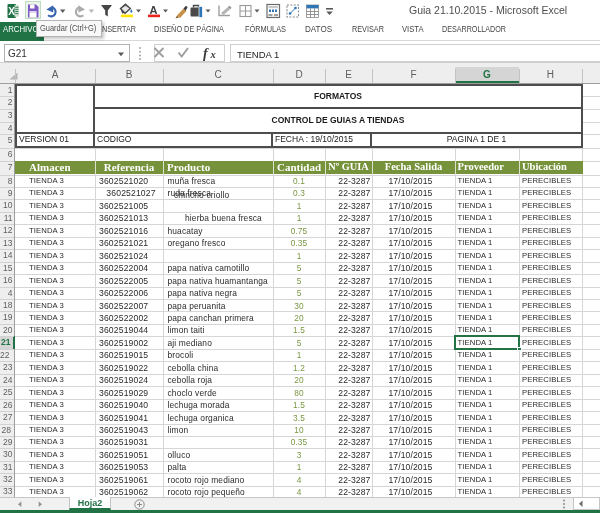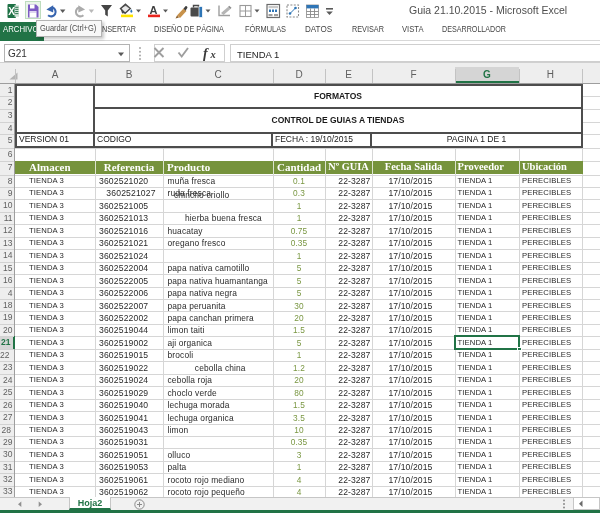--- a/index.html
+++ b/index.html
@@ -349,37 +349,37 @@
 <div class="abs" style="left:15px;top:324.4px;width:80px;height:12.45px;font-size:7.7px;color:#2a2a2a;letter-spacing:0.1px;text-align:left;padding-left:14px;line-height:12.95px;white-space:nowrap;overflow:hidden;">TIENDA 3</div>
 <div class="abs" style="left:95px;top:324.4px;width:68px;height:12.45px;font-size:8.6px;color:#2a2a2a;letter-spacing:0.15px;text-align:left;padding-left:4px;line-height:12.95px;white-space:nowrap;overflow:hidden;">3602519044</div>
 <div class="abs" style="left:163px;top:324.4px;width:110px;height:12.45px;font-size:8.4px;color:#2a2a2a;letter-spacing:0.15px;text-align:left;padding-left:4.5px;line-height:12.95px;white-space:nowrap;overflow:hidden;">limon taiti</div>
 <div class="abs" style="left:273px;top:324.4px;width:52px;height:12.45px;font-size:8.3px;color:#7a9743;letter-spacing:0.1px;text-align:center;line-height:12.95px;white-space:nowrap;overflow:hidden;">1.5</div>
 <div class="abs" style="left:325px;top:324.4px;width:47px;height:12.45px;font-size:8.6px;color:#2a2a2a;letter-spacing:0.1px;text-align:right;padding-right:1.5px;line-height:12.95px;white-space:nowrap;overflow:hidden;">22-3287</div>
 <div class="abs" style="left:372px;top:324.4px;width:83px;height:12.45px;font-size:8.6px;color:#2a2a2a;letter-spacing:0.1px;text-align:center;padding-right:6px;line-height:12.95px;white-space:nowrap;overflow:hidden;">17/10/2015</div>
 <div class="abs" style="left:455px;top:324.4px;width:64px;height:12.45px;font-size:7.7px;color:#2a2a2a;letter-spacing:0.1px;text-align:left;padding-left:2.5px;line-height:12.95px;white-space:nowrap;overflow:hidden;">TIENDA 1</div>
 <div class="abs" style="left:519px;top:324.4px;width:62.5px;height:12.45px;font-size:7.7px;color:#2a2a2a;letter-spacing:0.1px;text-align:left;padding-left:3px;line-height:12.95px;white-space:nowrap;overflow:hidden;">PERECIBLES</div>
 <div class="abs" style="left:15px;top:336.85px;width:80px;height:12.45px;font-size:7.7px;color:#2a2a2a;letter-spacing:0.1px;text-align:left;padding-left:14px;line-height:12.95px;white-space:nowrap;overflow:hidden;">TIENDA 3</div>
 <div class="abs" style="left:95px;top:336.85px;width:68px;height:12.45px;font-size:8.6px;color:#2a2a2a;letter-spacing:0.15px;text-align:left;padding-left:4px;line-height:12.95px;white-space:nowrap;overflow:hidden;">3602519002</div>
-<div class="abs" style="left:163px;top:336.85px;width:110px;height:12.45px;font-size:8.4px;color:#2a2a2a;letter-spacing:0.15px;text-align:left;padding-left:4.5px;line-height:12.95px;white-space:nowrap;overflow:hidden;">aji organica</div>
+<div class="abs" style="left:163px;top:336.85px;width:110px;height:12.45px;font-size:8.4px;color:#2a2a2a;letter-spacing:0.15px;text-align:left;padding-left:4.5px;line-height:12.95px;white-space:nowrap;overflow:hidden;">aji mediano</div>
 <div class="abs" style="left:273px;top:336.85px;width:52px;height:12.45px;font-size:8.3px;color:#7a9743;letter-spacing:0.1px;text-align:center;line-height:12.95px;white-space:nowrap;overflow:hidden;">5</div>
 <div class="abs" style="left:325px;top:336.85px;width:47px;height:12.45px;font-size:8.6px;color:#2a2a2a;letter-spacing:0.1px;text-align:right;padding-right:1.5px;line-height:12.95px;white-space:nowrap;overflow:hidden;">22-3287</div>
 <div class="abs" style="left:372px;top:336.85px;width:83px;height:12.45px;font-size:8.6px;color:#2a2a2a;letter-spacing:0.1px;text-align:center;padding-right:6px;line-height:12.95px;white-space:nowrap;overflow:hidden;">17/10/2015</div>
 <div class="abs" style="left:455px;top:336.85px;width:64px;height:12.45px;font-size:7.7px;color:#2a2a2a;letter-spacing:0.1px;text-align:left;padding-left:2.5px;line-height:12.95px;white-space:nowrap;overflow:hidden;">TIENDA 1</div>
 <div class="abs" style="left:519px;top:336.85px;width:62.5px;height:12.45px;font-size:7.7px;color:#2a2a2a;letter-spacing:0.1px;text-align:left;padding-left:3px;line-height:12.95px;white-space:nowrap;overflow:hidden;">PERECIBLES</div>
 <div class="abs" style="left:15px;top:349.29999999999995px;width:80px;height:12.45px;font-size:7.7px;color:#2a2a2a;letter-spacing:0.1px;text-align:left;padding-left:14px;line-height:12.95px;white-space:nowrap;overflow:hidden;">TIENDA 3</div>
 <div class="abs" style="left:95px;top:349.29999999999995px;width:68px;height:12.45px;font-size:8.6px;color:#2a2a2a;letter-spacing:0.15px;text-align:left;padding-left:4px;line-height:12.95px;white-space:nowrap;overflow:hidden;">3602519015</div>
 <div class="abs" style="left:163px;top:349.29999999999995px;width:110px;height:12.45px;font-size:8.4px;color:#2a2a2a;letter-spacing:0.15px;text-align:left;padding-left:4.5px;line-height:12.95px;white-space:nowrap;overflow:hidden;">brocoli</div>
 <div class="abs" style="left:273px;top:349.29999999999995px;width:52px;height:12.45px;font-size:8.3px;color:#7a9743;letter-spacing:0.1px;text-align:center;line-height:12.95px;white-space:nowrap;overflow:hidden;">1</div>
 <div class="abs" style="left:325px;top:349.29999999999995px;width:47px;height:12.45px;font-size:8.6px;color:#2a2a2a;letter-spacing:0.1px;text-align:right;padding-right:1.5px;line-height:12.95px;white-space:nowrap;overflow:hidden;">22-3287</div>
 <div class="abs" style="left:372px;top:349.29999999999995px;width:83px;height:12.45px;font-size:8.6px;color:#2a2a2a;letter-spacing:0.1px;text-align:center;padding-right:6px;line-height:12.95px;white-space:nowrap;overflow:hidden;">17/10/2015</div>
 <div class="abs" style="left:455px;top:349.29999999999995px;width:64px;height:12.45px;font-size:7.7px;color:#2a2a2a;letter-spacing:0.1px;text-align:left;padding-left:2.5px;line-height:12.95px;white-space:nowrap;overflow:hidden;">TIENDA 1</div>
 <div class="abs" style="left:519px;top:349.29999999999995px;width:62.5px;height:12.45px;font-size:7.7px;color:#2a2a2a;letter-spacing:0.1px;text-align:left;padding-left:3px;line-height:12.95px;white-space:nowrap;overflow:hidden;">PERECIBLES</div>
 <div class="abs" style="left:15px;top:361.75px;width:80px;height:12.45px;font-size:7.7px;color:#2a2a2a;letter-spacing:0.1px;text-align:left;padding-left:14px;line-height:12.95px;white-space:nowrap;overflow:hidden;">TIENDA 3</div>
 <div class="abs" style="left:95px;top:361.75px;width:68px;height:12.45px;font-size:8.6px;color:#2a2a2a;letter-spacing:0.15px;text-align:left;padding-left:4px;line-height:12.95px;white-space:nowrap;overflow:hidden;">3602519022</div>
-<div class="abs" style="left:163px;top:361.75px;width:110px;height:12.45px;font-size:8.4px;color:#2a2a2a;letter-spacing:0.15px;text-align:center;padding-left:4.5px;line-height:12.95px;white-space:nowrap;overflow:hidden;">cebolla china</div>
+<div class="abs" style="left:163px;top:361.75px;width:110px;height:12.45px;font-size:8.4px;color:#2a2a2a;letter-spacing:0.15px;text-align:left;padding-left:4.5px;line-height:12.95px;white-space:nowrap;overflow:hidden;">cebolla china</div>
 <div class="abs" style="left:273px;top:361.75px;width:52px;height:12.45px;font-size:8.3px;color:#7a9743;letter-spacing:0.1px;text-align:center;line-height:12.95px;white-space:nowrap;overflow:hidden;">1.2</div>
 <div class="abs" style="left:325px;top:361.75px;width:47px;height:12.45px;font-size:8.6px;color:#2a2a2a;letter-spacing:0.1px;text-align:right;padding-right:1.5px;line-height:12.95px;white-space:nowrap;overflow:hidden;">22-3287</div>
 <div class="abs" style="left:372px;top:361.75px;width:83px;height:12.45px;font-size:8.6px;color:#2a2a2a;letter-spacing:0.1px;text-align:center;padding-right:6px;line-height:12.95px;white-space:nowrap;overflow:hidden;">17/10/2015</div>
 <div class="abs" style="left:455px;top:361.75px;width:64px;height:12.45px;font-size:7.7px;color:#2a2a2a;letter-spacing:0.1px;text-align:left;padding-left:2.5px;line-height:12.95px;white-space:nowrap;overflow:hidden;">TIENDA 1</div>
 <div class="abs" style="left:519px;top:361.75px;width:62.5px;height:12.45px;font-size:7.7px;color:#2a2a2a;letter-spacing:0.1px;text-align:left;padding-left:3px;line-height:12.95px;white-space:nowrap;overflow:hidden;">PERECIBLES</div>
 <div class="abs" style="left:15px;top:374.2px;width:80px;height:12.45px;font-size:7.7px;color:#2a2a2a;letter-spacing:0.1px;text-align:left;padding-left:14px;line-height:12.95px;white-space:nowrap;overflow:hidden;">TIENDA 3</div>
 <div class="abs" style="left:95px;top:374.2px;width:68px;height:12.45px;font-size:8.6px;color:#2a2a2a;letter-spacing:0.15px;text-align:left;padding-left:4px;line-height:12.95px;white-space:nowrap;overflow:hidden;">3602519024</div>
 <div class="abs" style="left:163px;top:374.2px;width:110px;height:12.45px;font-size:8.4px;color:#2a2a2a;letter-spacing:0.15px;text-align:left;padding-left:4.5px;line-height:12.95px;white-space:nowrap;overflow:hidden;">cebolla roja</div>
 <div class="abs" style="left:273px;top:374.2px;width:52px;height:12.45px;font-size:8.3px;color:#7a9743;letter-spacing:0.1px;text-align:center;line-height:12.95px;white-space:nowrap;overflow:hidden;">20</div>
 <div class="abs" style="left:325px;top:374.2px;width:47px;height:12.45px;font-size:8.6px;color:#2a2a2a;letter-spacing:0.1px;text-align:right;padding-right:1.5px;line-height:12.95px;white-space:nowrap;overflow:hidden;">22-3287</div>

